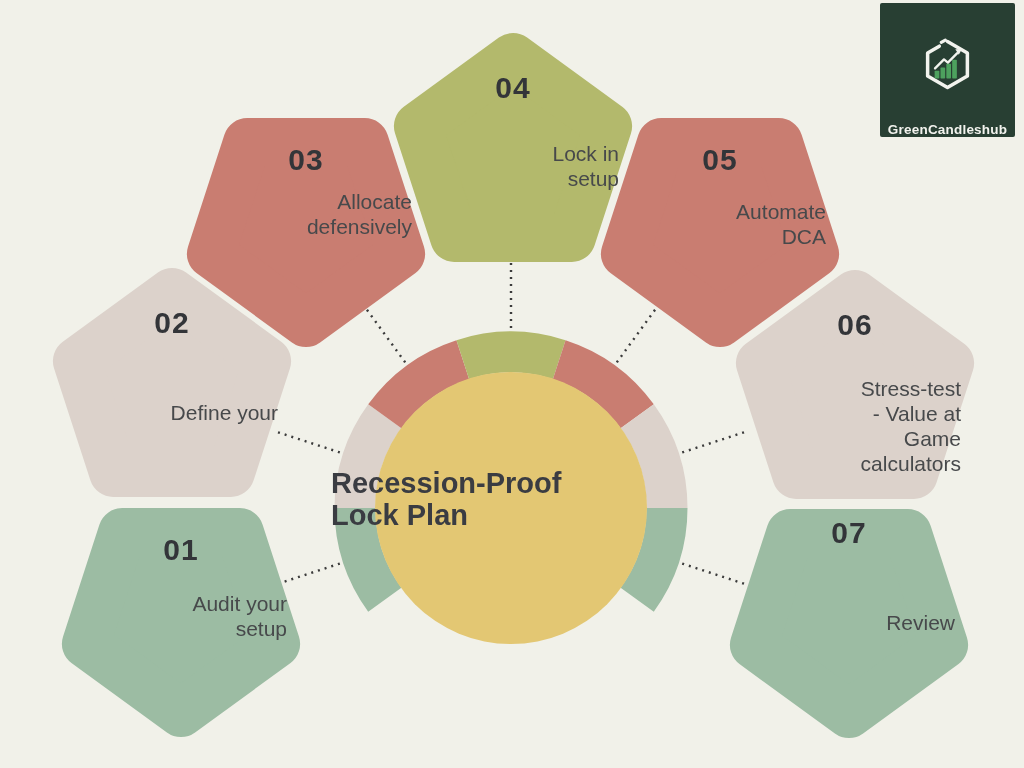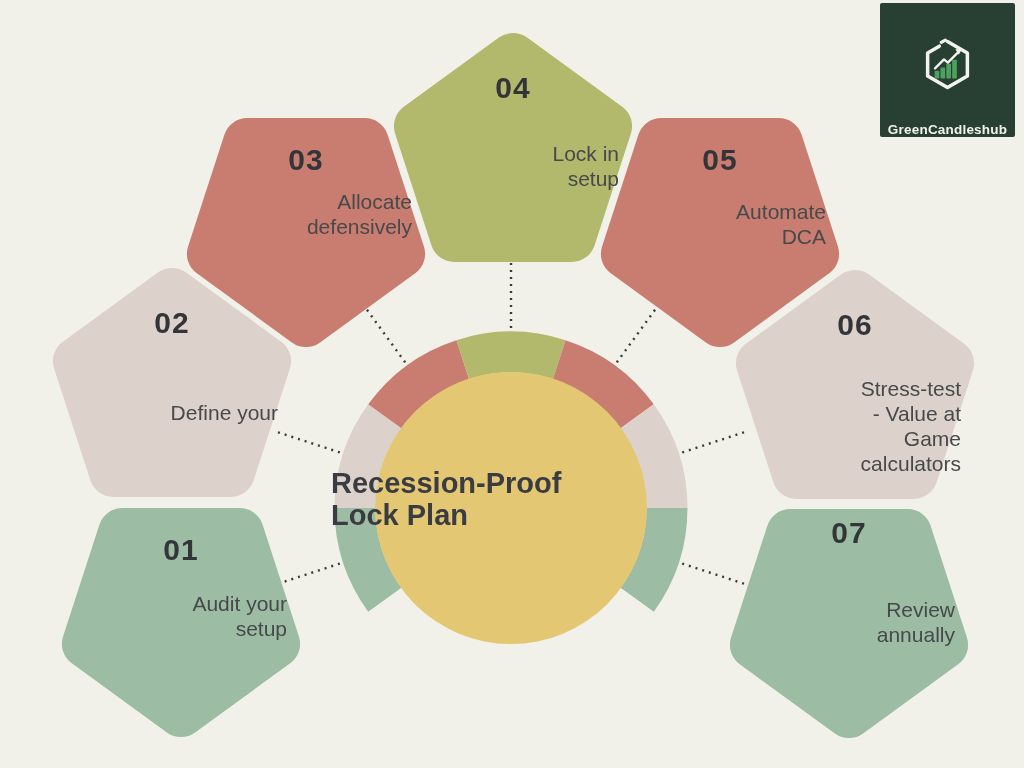--- a/index.html
+++ b/index.html
@@ -172,21 +172,20 @@
     <div>DCA</div>
   </div>
   <div class="lbl" style="left:855px;top:426px">
     <div>Stress-test</div>
     <div>- Value at</div>
     <div>Game</div>
     <div>calculators</div>
   </div>
   <div class="lbl" style="left:849px;top:622px">
     <div>Review</div>
-    <div>annually</div>
   </div>
 
   <div class="title">
     <div>Recession-Proof</div>
     <div>Lock Plan</div>
   </div>
 
   <div class="logo">
     <svg class="logo-icon" viewBox="0 0 60 68">
       <path class="logo-hex" d="M30,4.5 L55.5,19.2 L55.5,48.8 L30,63.5 L4.5,48.8 L4.5,19.2 L19.5,10.5"></path>

